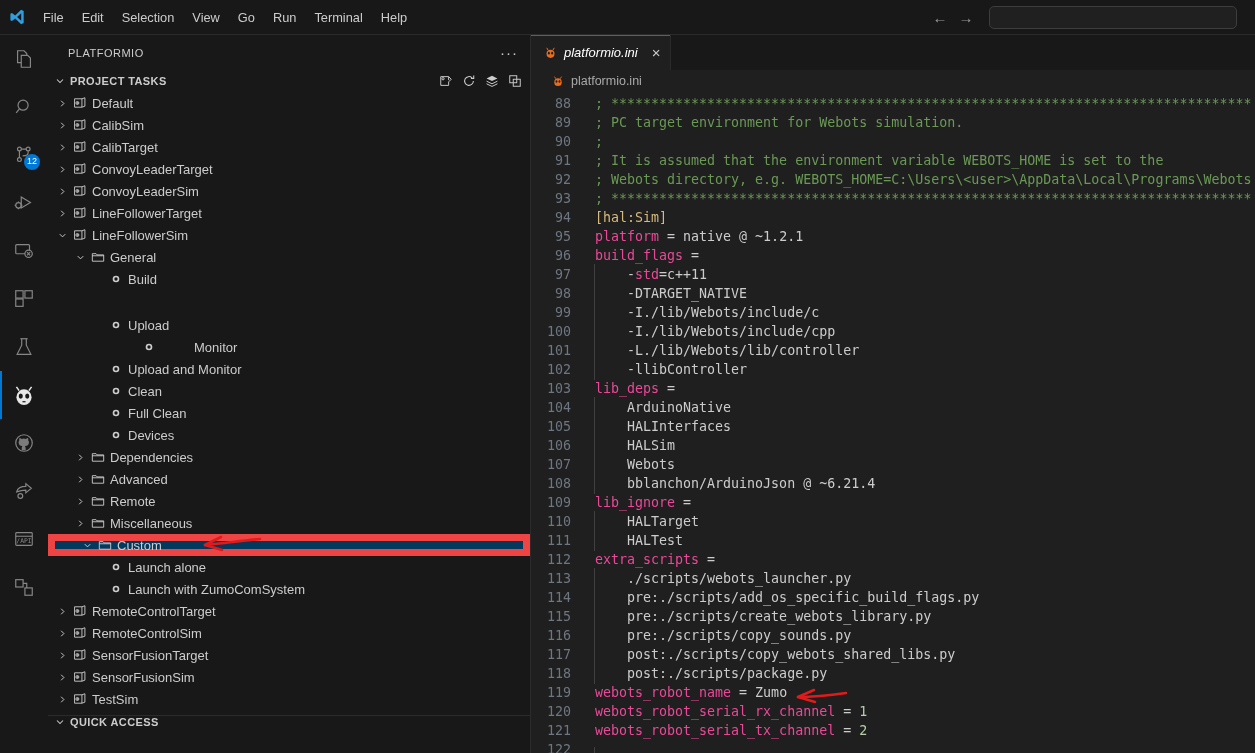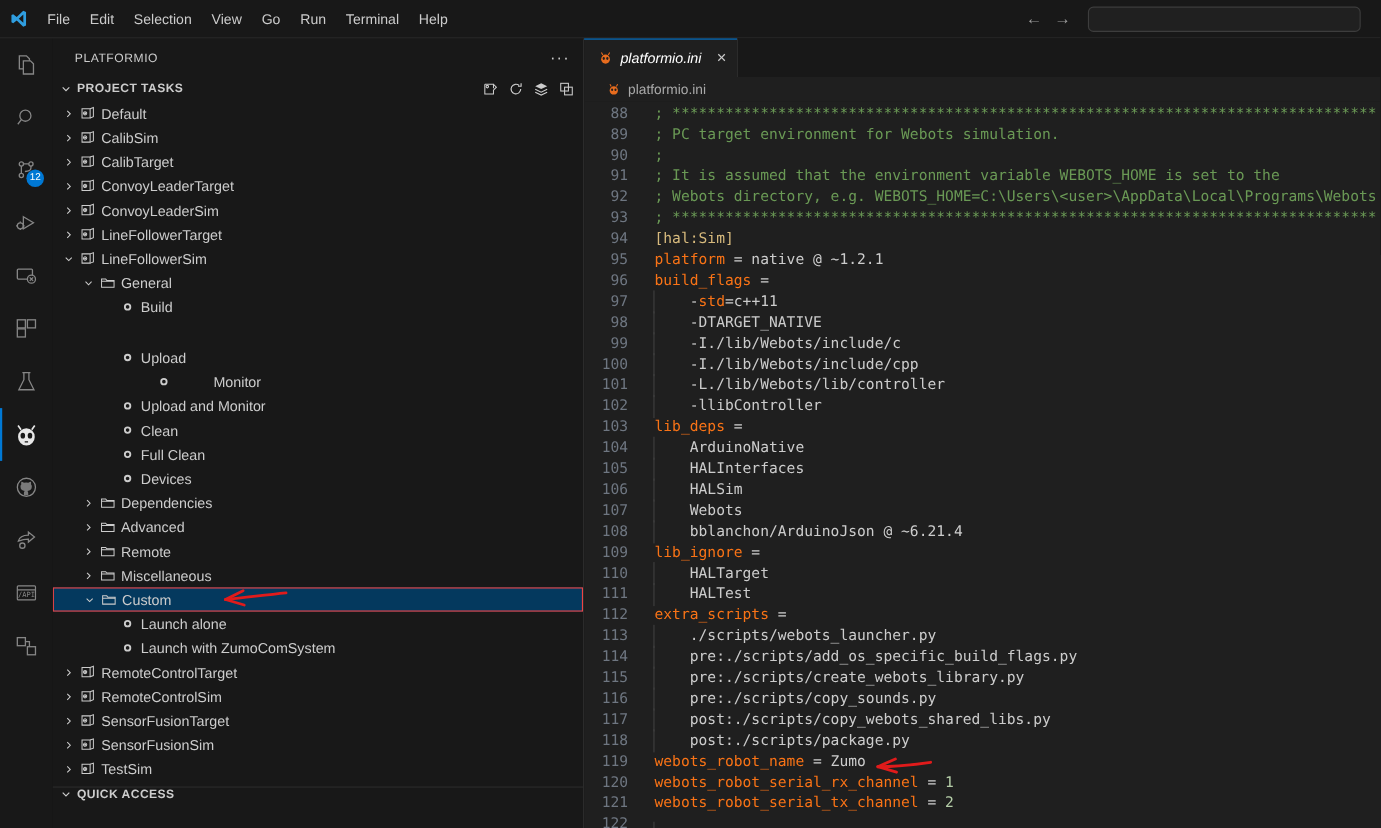--- a/index.html
+++ b/index.html
@@ -76,21 +76,21 @@
     padding: 0 8px 0 6px; color: #cccccc; font-size: 11px; font-weight: bold;
     letter-spacing: .4px;
   }
   .section-header .hdr-icons { margin-left: auto; display: flex; gap: 9px; align-items: center; color: #cccccc; }
 
   .tree { flex: 1; overflow: hidden; padding-top: 0px; }
   .row {
     height: 22px; display: flex; align-items: center; color: #cccccc;
     font-size: 13px; white-space: nowrap; position: relative;
   }
-  .row.selected { background: #04395e; border: 1px solid #ef4444; height: 22px; }
+  .row.selected { background: #04395e; border: 7px solid #ef4444; height: 22px; }
   .twisty { width: 16px; display: flex; align-items: center; justify-content: center; color: #cccccc; flex: 0 0 16px; }
   .row-icon { width: 20px; display: flex; align-items: center; justify-content: center; flex: 0 0 20px; }
   .row-label { padding-left: 2px; }
 
   .quick-access {
     border-top: 1px solid #2b2b2b; height: 38px; display: flex; align-items: flex-start;
     padding-left: 6px; gap: 4px; color: #cccccc; font-size: 11px; font-weight: bold; letter-spacing: .4px;
   }
 
   
@@ -125,21 +125,21 @@
   .lnum {
     width: 56px; flex: 0 0 56px; text-align: right; padding-right: 16px;
     color: #6e7681; font-family: "DejaVu Sans Mono", monospace; font-size: 13.3px;
   }
   .ctext { position: relative; padding-left: 8px; color: #cccccc; }
   .ctext.indented::before {
     content: ''; position: absolute; left: 7px; top: -3px; bottom: -3px; width: 1px; background: #404040;
   }
   .c-comment { color: #6a9955; }
   .c-section { color: #d7ba7d; }
-  .c-key     { color: #f97316; }
+  .c-key     { color: #ec4899; }
   .c-val     { color: #cccccc; }
   .c-num     { color: #b5cea8; }
 
   
   .annot { position: absolute; pointer-events: none; }
 </style>
 </head>
 <body>
 
 <div class="titlebar">

